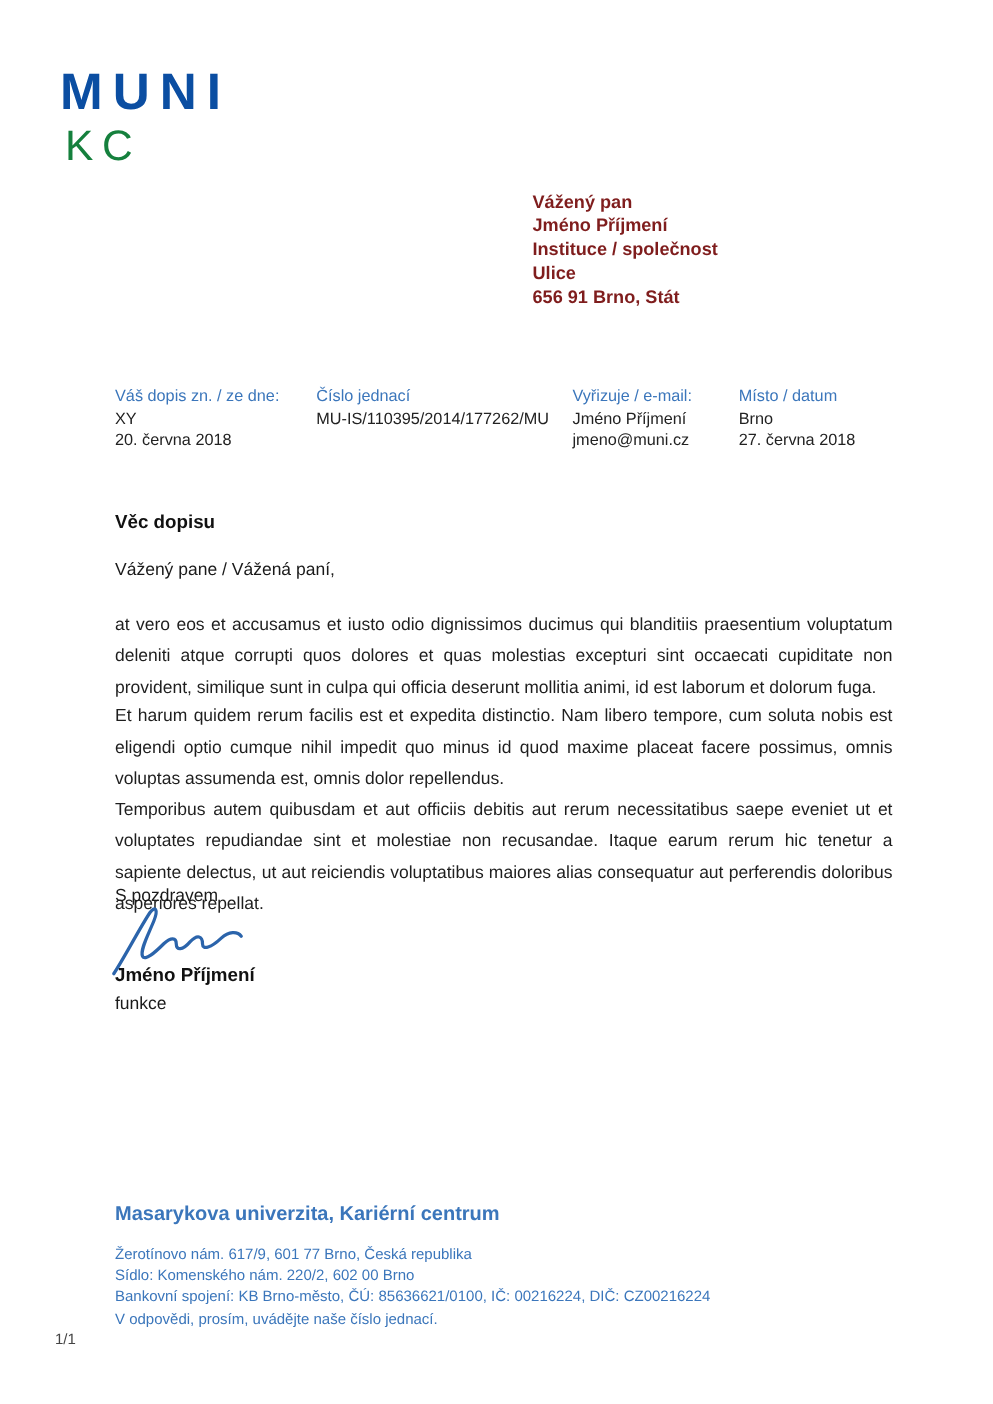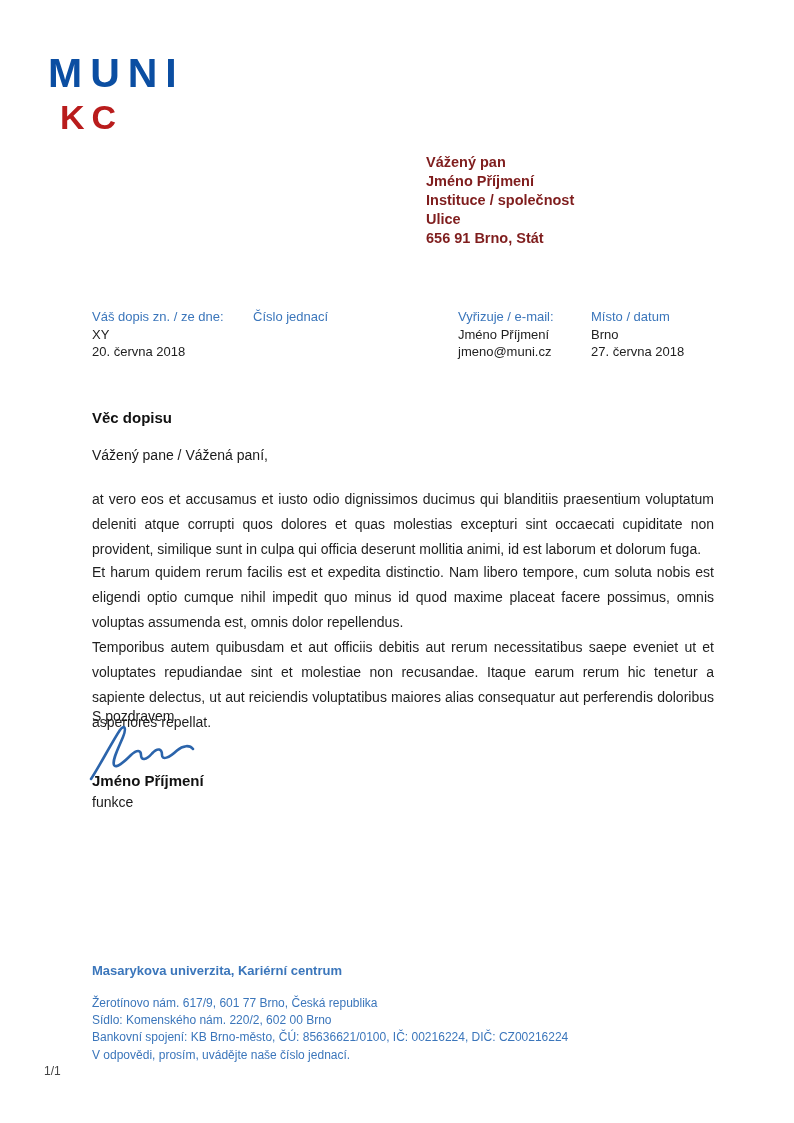--- a/index.html
+++ b/index.html
@@ -8,22 +8,22 @@
     font-family:"Liberation Sans", sans-serif; color:#1a1a1a; overflow:hidden;
   }
   .abs { position:absolute; }
 
   
   .logo-brand {
     left:48px; top:53px; font-size:41px; font-weight:bold;
     letter-spacing:8px; color:#0b4ea2; line-height:1;
   }
   .logo-unit {
-    left:60px; top:100px; font-size:34px; font-weight:bold;
-    letter-spacing:7px; color:#b91c1c; line-height:1;
+    left:52px; top:100px; font-size:34px; font-weight:normal;
+    letter-spacing:7px; color:#15803d; line-height:1;
   }
 
   
   .recipient { left:426px; top:153px; font-size:14.5px; font-weight:bold; line-height:19px; color:#7f1d1d; }
 
   
   .refgrid {
     left:92px; top:308px; width:640px; display:grid;
     grid-template-columns:161px 205px 133px 1fr;
     font-size:13px; line-height:17.5px;
@@ -37,21 +37,21 @@
   .para       { left:92px; top:0; width:622px; font-size:14px; line-height:25px; text-align:justify; color:#1e1e1e; }
   .para-1 { top:487px; }
   .para-2 { top:560px; }
   .para-3 { top:635px; }
   .closing    { left:92px; top:708px; font-size:14px; }
   .signature  { left:86px; top:722px; width:130px; height:62px; }
   .signer-name { left:92px; top:772px; font-size:15px; font-weight:bold; color:#111; }
   .signer-role { left:92px; top:794px; font-size:14px; }
 
   
-  .footer-org   { left:92px; top:963px; font-size:13px; font-weight:bold; color:#3b76bb; }
+  .footer-org   { left:92px; top:963px; font-size:16px; font-weight:bold; color:#3b76bb; }
   .footer-lines { left:92px; top:995px; font-size:12px; line-height:17.2px; color:#3b76bb; }
   .page-number  { left:44px; top:1064px; font-size:12px; color:#444; }
 </style>
 </head>
 <body>
 
 <div class="page">
 
   <div class="abs logo-brand">MUNI</div>
   <div class="abs logo-unit">KC</div>
@@ -65,20 +65,21 @@
   </div>
 
   <div class="abs refgrid">
     <div>
       <div class="ref-label">Váš dopis zn. / ze dne:</div>
       <div class="ref-value">XY</div>
       <div class="ref-value">20. června 2018</div>
     </div>
     <div>
       <div class="ref-label">Číslo jednací</div>
+      <div class="ref-value">MU-IS/110395/2014/177262/MU</div>
       <div class="ref-value"></div>
     </div>
     <div>
       <div class="ref-label">Vyřizuje / e-mail:</div>
       <div class="ref-value">Jméno Příjmení</div>
       <div class="ref-value">jmeno@muni.cz</div>
     </div>
     <div>
       <div class="ref-label">Místo / datum</div>
       <div class="ref-value">Brno</div>

